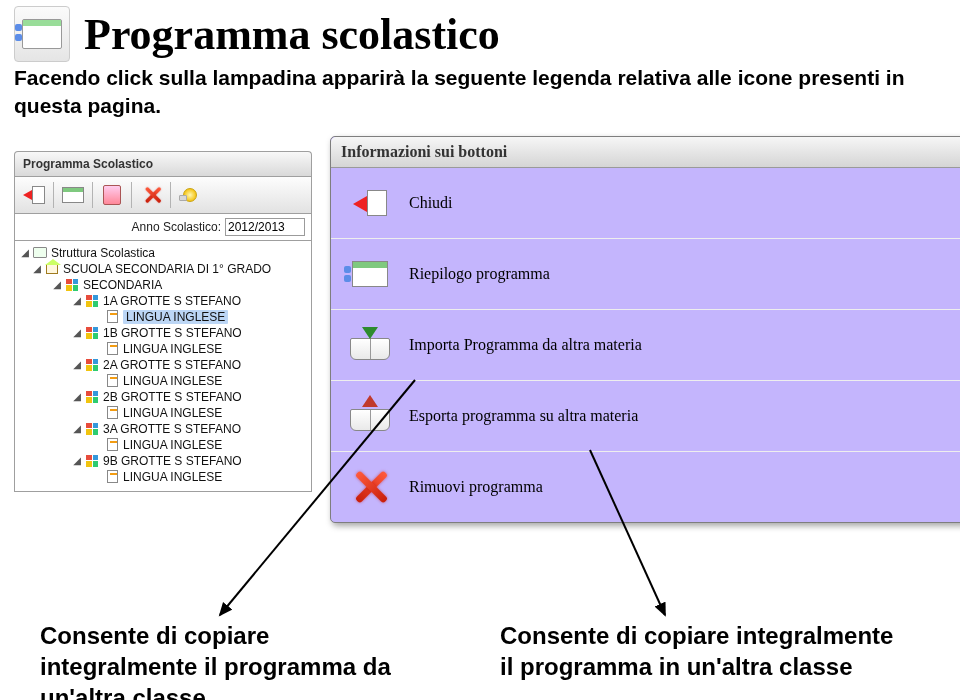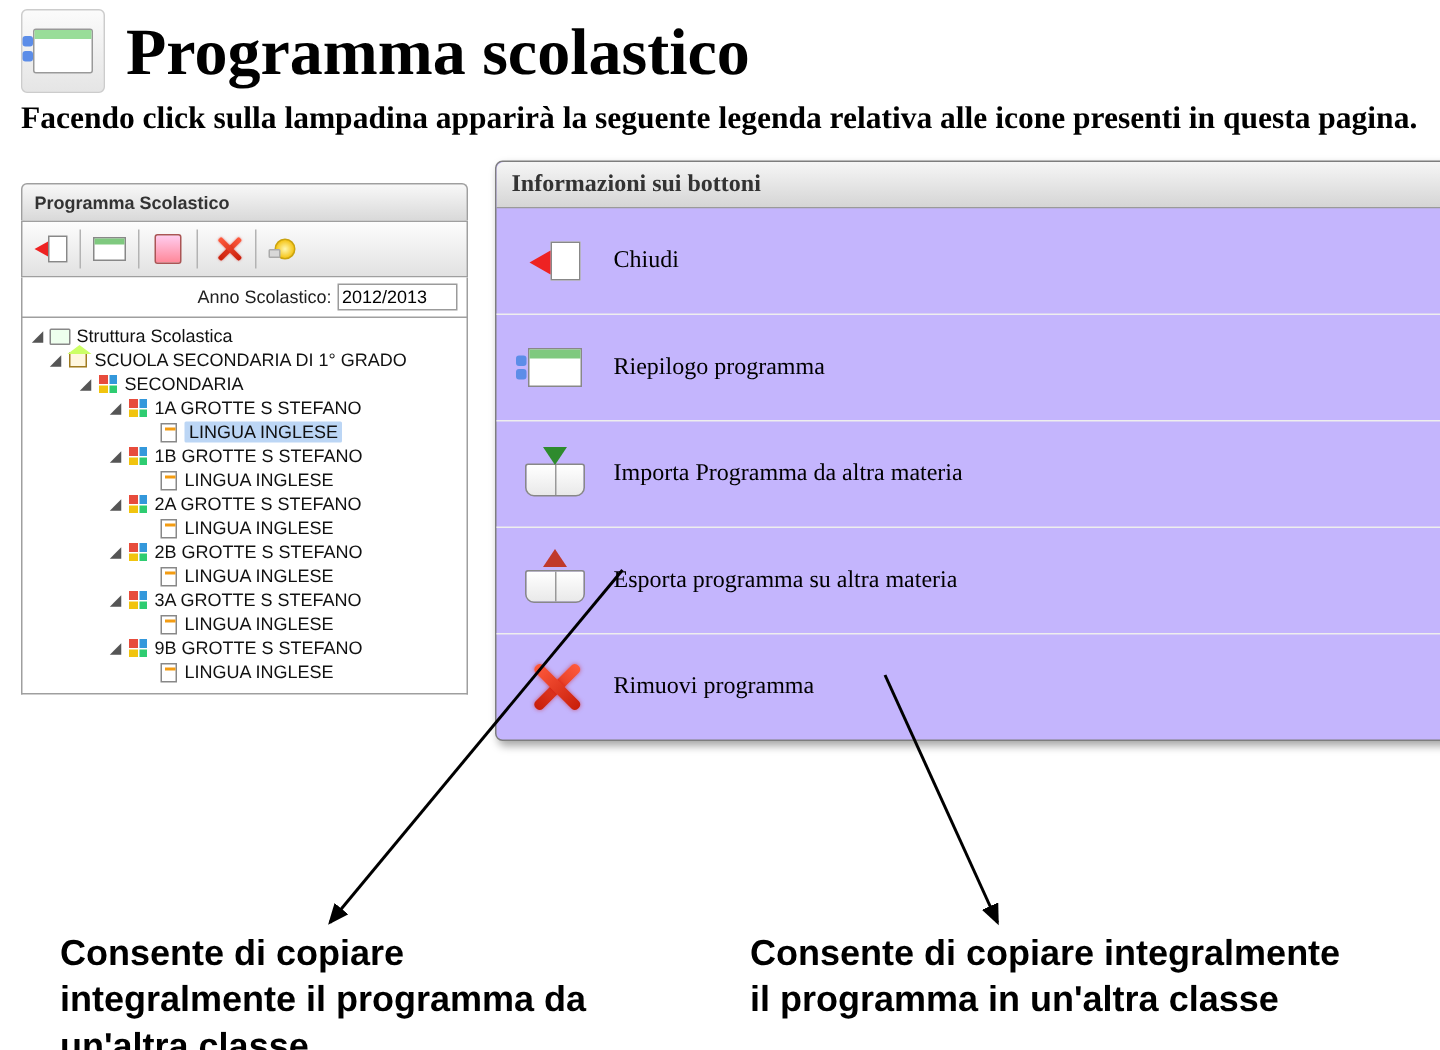--- a/index.html
+++ b/index.html
@@ -33,21 +33,21 @@
   }
   .header-icon .win::before { content:""; position:absolute; left:0; right:0; top:0; height:6px; background:#9d9; }
   .header-icon .side { position:absolute; left:-8px; top:4px; width:8px; height:22px; }
   .header-icon .side .d { width:7px; height:7px; margin-bottom:3px; background:#5c8de8; border-radius:2px; }
   .title-row {
     font-family: Georgia, "Times New Roman", serif;
     font-size: 44px;
     font-weight: bold;
   }
   .intro {
-    font-family: Liberation Serif, serif;
+    font-family: Liberation Sans, sans-serif;
     font-size: 21px;
     font-weight: bold;
     padding: 2px 14px 6px 14px;
     line-height: 1.35;
   }
   .content {
     position: relative;
     padding: 0 14px;
   }
 

